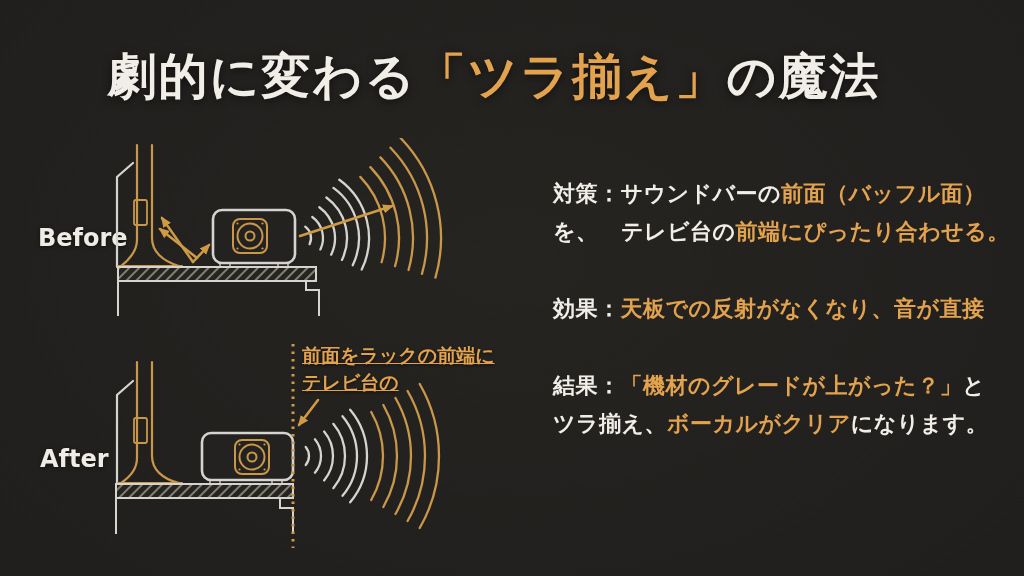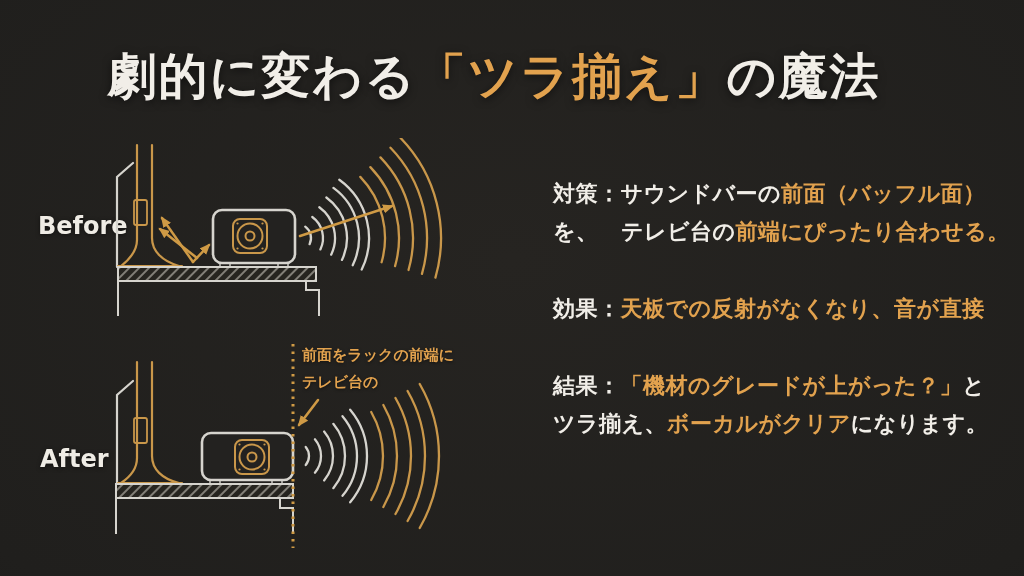--- a/index.html
+++ b/index.html
@@ -13,29 +13,29 @@
   .a{color:#e2a24e;}
   .title{
     position:absolute;top:44px;left:0;width:988px;margin:0;
     text-align:center;font-size:49px;font-weight:800;letter-spacing:2px;
     text-shadow:0 2px 8px rgba(0,0,0,.55);white-space:nowrap;
   }
   .dia-label{
     position:absolute;color:#efece5;font-size:24px;font-weight:600;
     text-shadow:0 1px 4px rgba(0,0,0,.5);
   }
-  .before-label{left:38px;top:212px;}
+  .before-label{left:38px;top:224px;}
   .after-label{left:40px;top:445px;}
   .dia-svg{position:absolute;}
   .before-svg{left:30px;top:138px;}
   .after-svg{left:28px;top:340px;}
   .annotation{
     position:absolute;left:302px;top:342px;
-    color:#e2a24e;font-size:15px;font-weight:700;line-height:27px;
-    white-space:nowrap;text-shadow:0 1px 3px rgba(0,0,0,.5);
+    color:#e2a24e;font-size:19px;font-weight:700;line-height:27px;
+    white-space:nowrap;text-shadow:0 1px 3px rgba(0,0,0,.5);text-decoration:underline;
   }
   .right-panel{
     position:absolute;left:553px;top:175px;width:465px;
     font-size:22px;font-weight:700;letter-spacing:.5px;
   }
   .right-panel p{margin:0 0 39px 0;}
   .rp-line{line-height:38px;white-space:nowrap;}
 </style>
 </head>
 <body>

